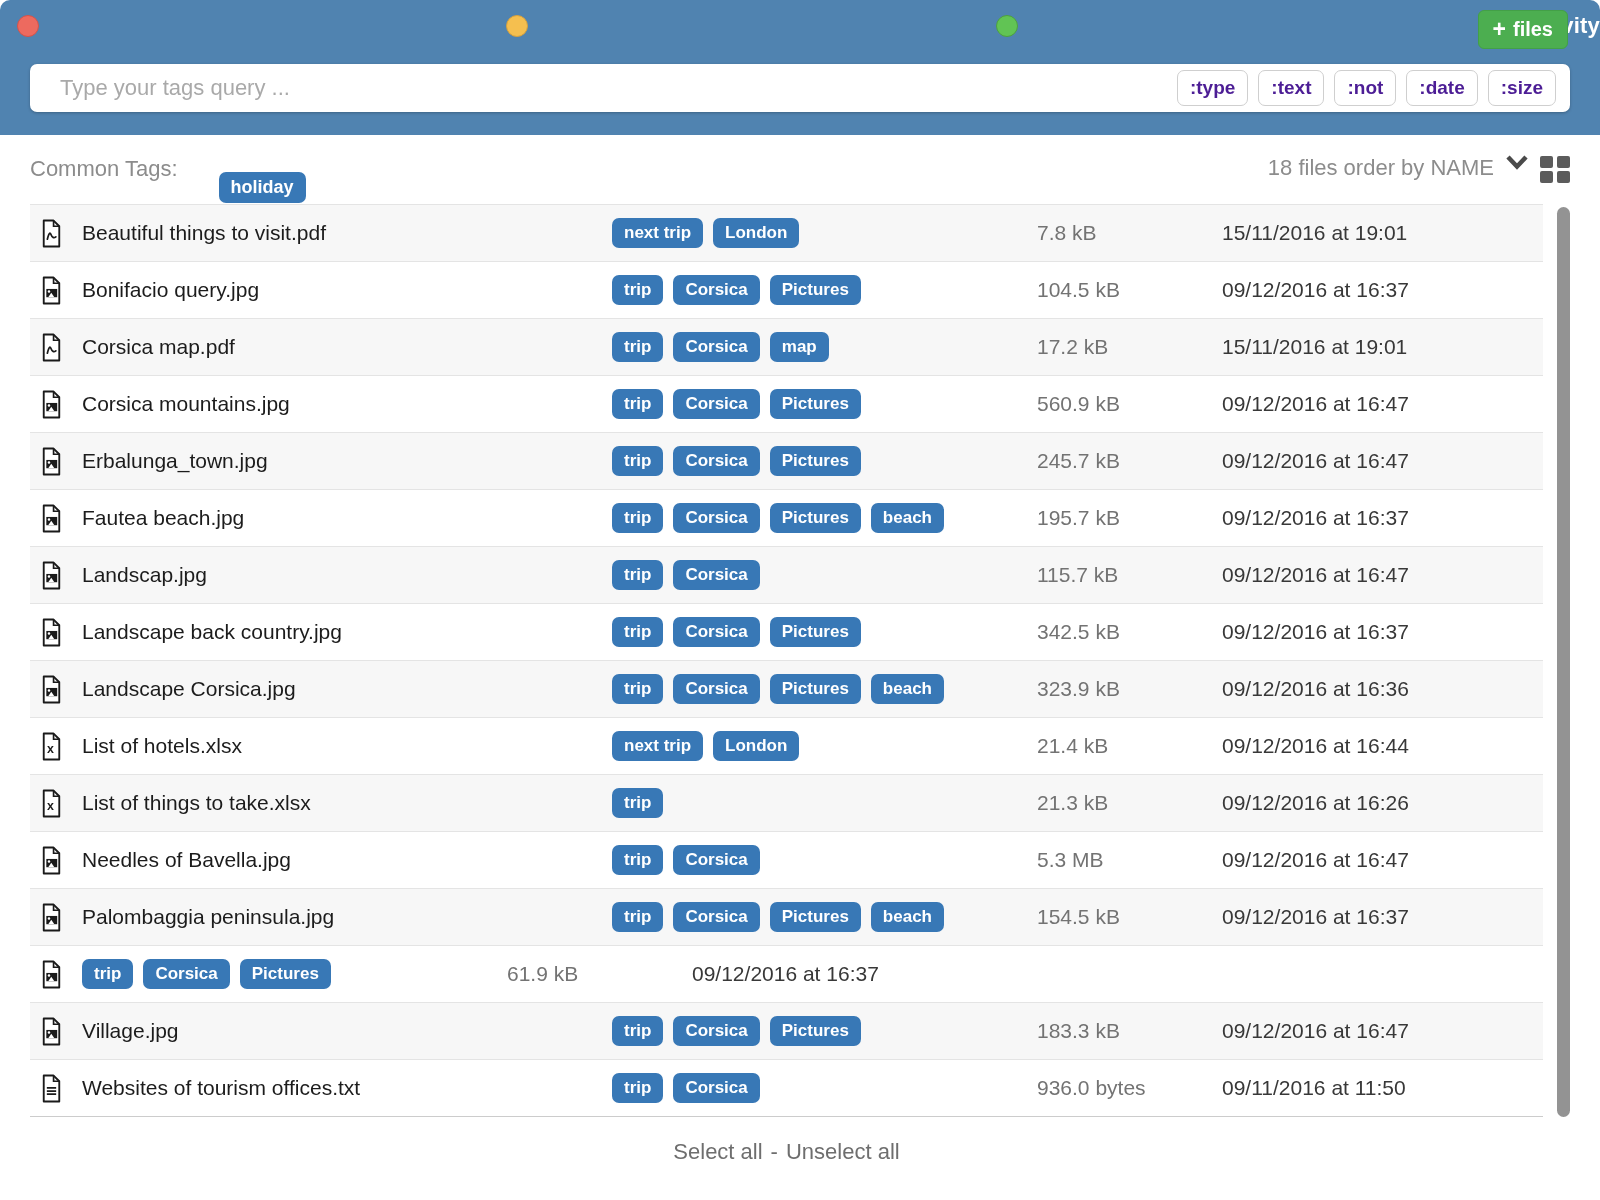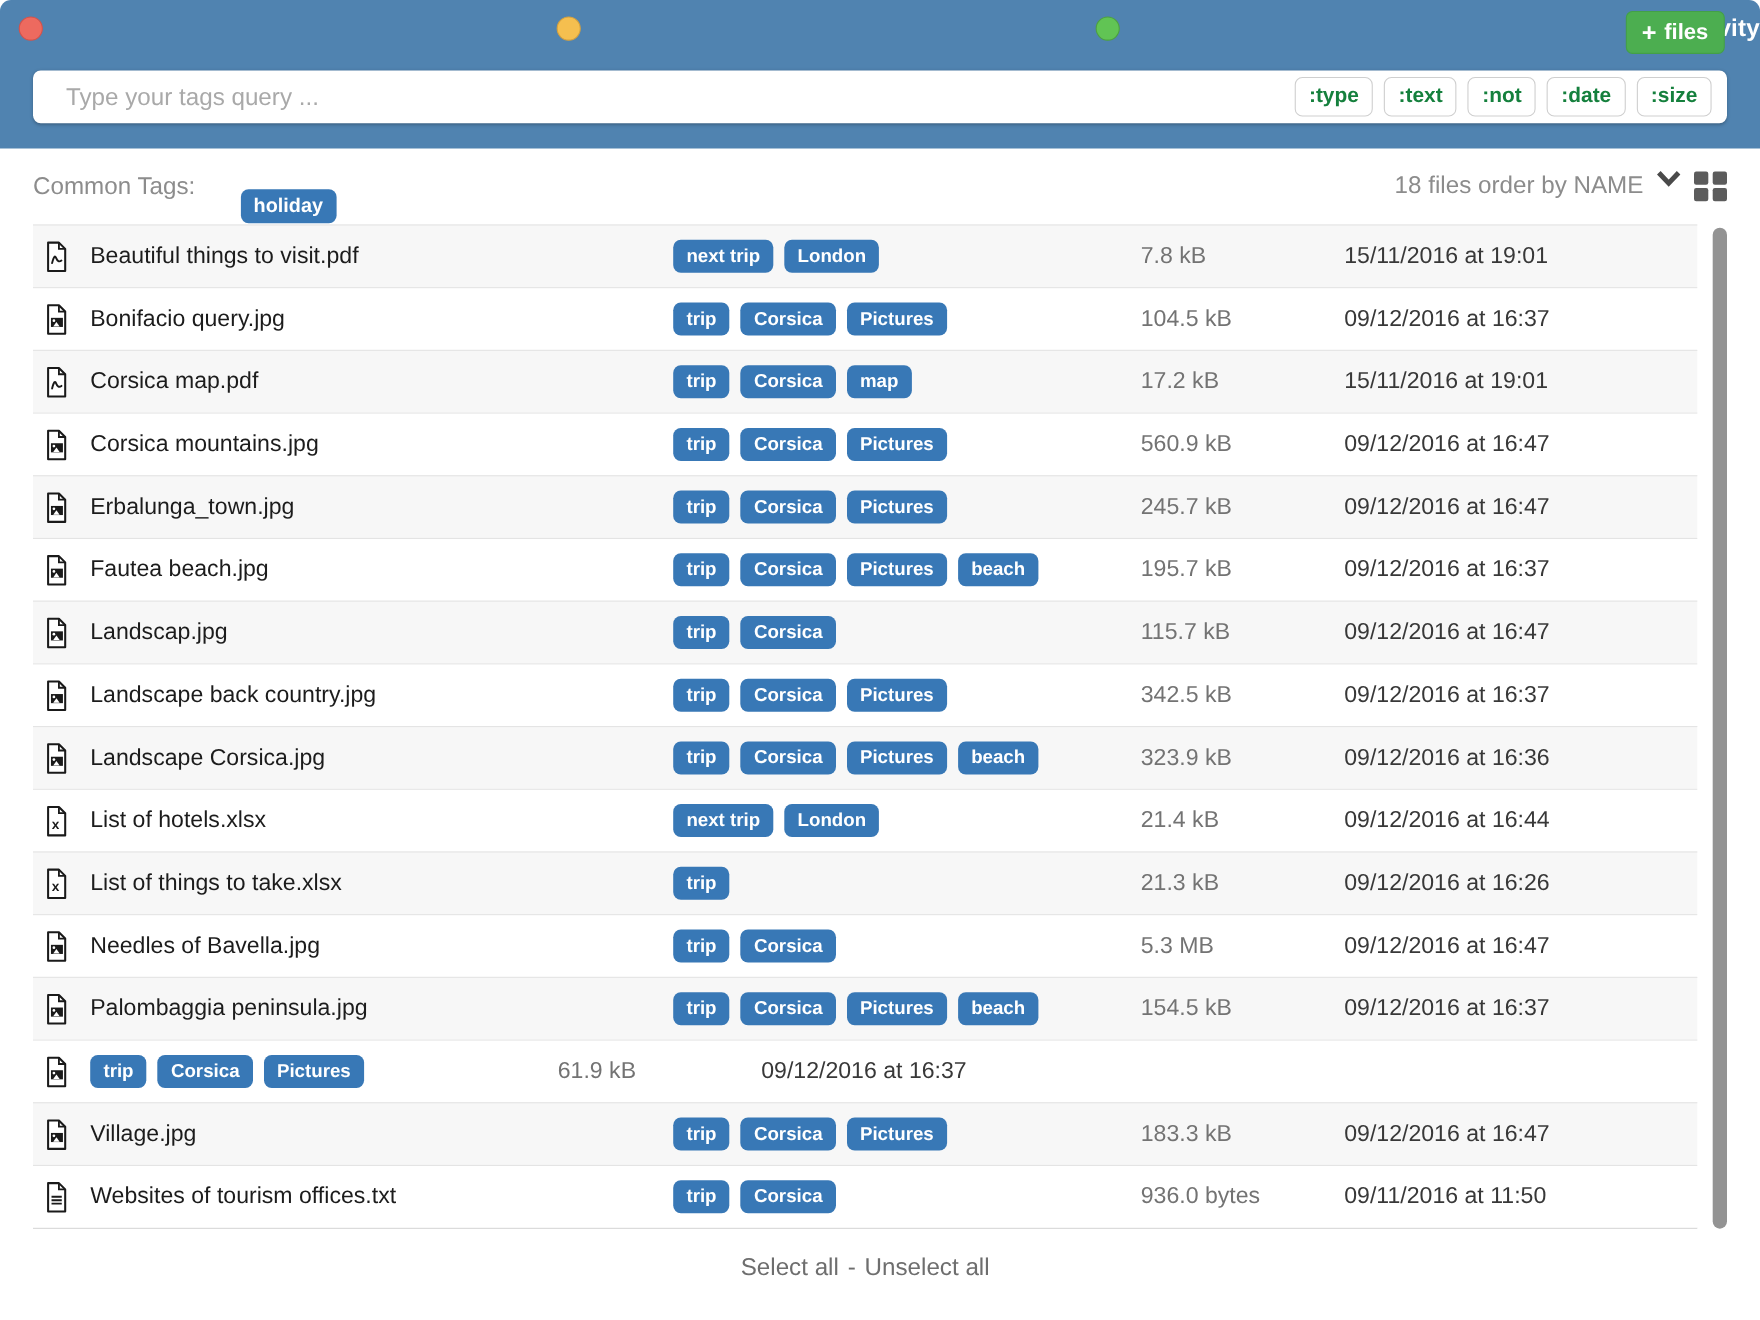--- a/index.html
+++ b/index.html
@@ -22,21 +22,21 @@
   .traffic.yellow{background:#f5bf4f;border:1px solid #d6a13d;}
   .traffic.green{background:#61c454;border:1px solid #4da13f;}
   .window-title{color:#fff;font-size:22px;font-weight:bold;margin-left:34px;letter-spacing:.2px;}
   .add-files-btn{position:absolute;top:10px;right:32px;background:var(--green);border:1px solid #43a047;color:#fff;font-size:20px;font-weight:bold;padding:7px 14px;border-radius:6px;cursor:pointer;font-family:inherit;display:flex;align-items:center;gap:7px;}
   .add-files-btn .plus{font-size:23px;font-weight:bold;line-height:1;}
 
   .searchbar-wrap{position:absolute;left:30px;right:30px;top:64px;height:48px;}
   .search-input{width:100%;height:100%;border:none;border-radius:7px;font-size:22px;color:#0f172a;padding:0 420px 0 30px;outline:none;box-shadow:0 1px 3px rgba(0,0,0,.25);font-family:inherit;}
   .search-input::placeholder{color:#a9a9a9;}
   .filter-chips{position:absolute;right:14px;top:0;height:100%;display:flex;align-items:center;gap:10px;}
-  .chip{border:1px solid #cfcfcf;border-radius:7px;color:#15803d;background:#fff;font-size:19px;font-weight:bold;padding:6px 12px;cursor:pointer;font-family:inherit;}
+  .chip{border:1px solid #cfcfcf;border-radius:7px;color:#4c1d95;background:#fff;font-size:19px;font-weight:bold;padding:6px 12px;cursor:pointer;font-family:inherit;}
 
   
   .tags-bar{height:69px;display:flex;align-items:center;margin:0 30px;flex:none;}
   .tags-bar-left{display:flex;align-items:center;gap:23px;}
   .tags-bar-label{color:#8c8c8c;font-size:22px;}
   .tag-pill{display:inline-block;background:var(--tag-blue);color:#fff;font-size:18px;font-weight:bold;padding:6px 12px;border-radius:7px;line-height:1.1;cursor:pointer;white-space:nowrap;}
   .tags-bar .tag-pill{margin-left:18px;margin-top:36px;}
   .tags-bar-right{margin-left:auto;display:flex;align-items:flex-start;gap:12px;}
   .order-summary{color:#8c8c8c;font-size:22px;cursor:pointer;}
   .chevron-down{display:flex;align-items:center;cursor:pointer;}

